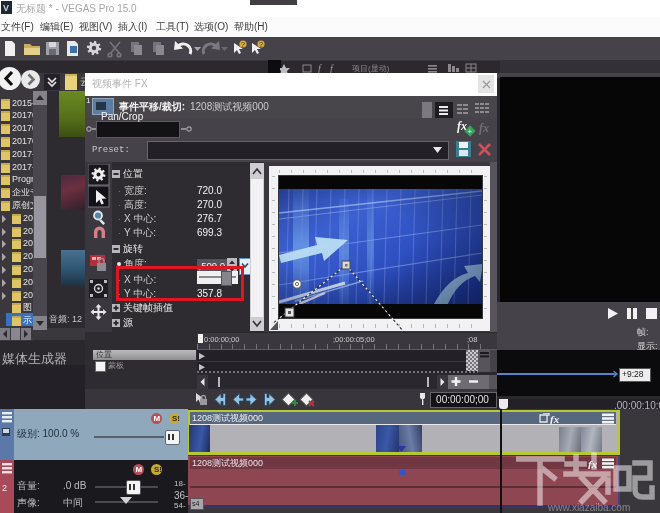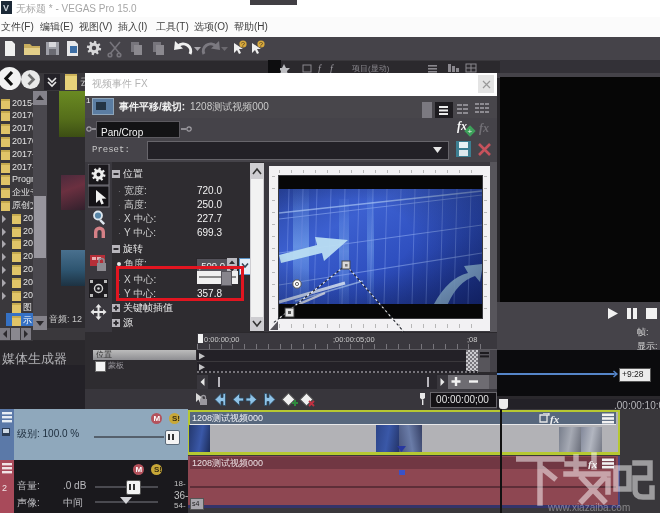--- a/index.html
+++ b/index.html
@@ -248,21 +248,21 @@
       <rect x="10" y="8" width="4" height="2"></rect>
     </g>
   </svg>
 
 <div class="ab" style="left:85px;top:118px;width:412px;height:22px;background:#454349"></div>
 <svg class="ab" style="left:86px;top:125px" width="10" height="8">
     <circle cx="3" cy="4" r="2.2" fill="none" stroke="#a2a0a6" stroke-width="1.2"></circle>
     <rect x="6" y="3.2" width="4" height="1.6" fill="#a2a0a6"></rect>
   </svg>
 <div class="ab" style="left:96px;top:121px;width:82px;height:15px;background:#131315;border:1px solid #5c5a60"></div>
-<div class="tx" style="left:101px;top:128px;font-size:10px;color:#f4f4f4">Pan/Crop</div>
+<div class="tx" style="left:101px;top:112px;font-size:10px;color:#f4f4f4">Pan/Crop</div>
 <svg class="ab" style="left:181px;top:125px" width="14" height="8">
     <rect x="0" y="3.2" width="5" height="1.6" fill="#a2a0a6"></rect>
     <circle cx="8" cy="4" r="2.2" fill="none" stroke="#a2a0a6" stroke-width="1.2"></circle>
   </svg>
 <div class="tx" style="left:457px;top:120px;font-size:12px;font-style:italic;font-weight:bold;color:#f8f8f8;font-family:'Liberation Serif',serif">fx</div>
 <div class="ab" style="left:466px;top:127px;width:8px;height:8px;background:#3da05a;transform:rotate(45deg)"></div>
 <div class="tx" style="left:467.5px;top:127.5px;font-size:8px;color:#eaf5ec;z-index:2">+</div>
 <div class="tx" style="left:479px;top:122px;font-size:12px;font-style:italic;font-weight:bold;color:#716f75;font-family:'Liberation Serif',serif">fx</div>
 
 <div class="ab" style="left:85px;top:140px;width:412px;height:22px;background:#454349"></div>
@@ -307,24 +307,24 @@
 <svg class="ab" style="left:112px;top:170px" width="8" height="8">
     <rect width="8" height="8" fill="#b8b6bc"></rect>
     <rect x="1.5" y="3" width="5" height="2" fill="#2e2c30"></rect>
   </svg>
 <div class="tx" style="left:123px;top:169px;font-size:10px;color:#e8e8e8">位置</div>
 <div class="tx" style="left:118px;top:188px;font-size:8px;color:#808086">·</div>
 <div class="tx" style="left:124px;top:186px;font-size:10px;color:#cfcfcf">宽度:</div>
 <div class="tx" style="left:160px;top:186px;width:62px;text-align:right;font-size:10px;color:#f2f2f2">720.0</div>
 <div class="tx" style="left:118px;top:202px;font-size:8px;color:#808086">·</div>
 <div class="tx" style="left:124px;top:200px;font-size:10px;color:#cfcfcf">高度:</div>
-<div class="tx" style="left:160px;top:200px;width:62px;text-align:right;font-size:10px;color:#f2f2f2">250.0</div>
+<div class="tx" style="left:160px;top:200px;width:62px;text-align:right;font-size:10px;color:#f2f2f2">270.0</div>
 <div class="tx" style="left:118px;top:216px;font-size:8px;color:#808086">·</div>
 <div class="tx" style="left:124px;top:214px;font-size:10px;color:#cfcfcf">X 中心:</div>
-<div class="tx" style="left:160px;top:214px;width:62px;text-align:right;font-size:10px;color:#f2f2f2">227.7</div>
+<div class="tx" style="left:160px;top:214px;width:62px;text-align:right;font-size:10px;color:#f2f2f2">276.7</div>
 <div class="tx" style="left:118px;top:230px;font-size:8px;color:#808086">·</div>
 <div class="tx" style="left:124px;top:228px;font-size:10px;color:#cfcfcf">Y 中心:</div>
 <div class="tx" style="left:160px;top:228px;width:62px;text-align:right;font-size:10px;color:#f2f2f2">699.3</div>
 <svg class="ab" style="left:112px;top:245px" width="8" height="8">
     <rect width="8" height="8" fill="#b8b6bc"></rect>
     <rect x="1.5" y="3" width="5" height="2" fill="#2e2c30"></rect>
   </svg>
 <div class="tx" style="left:123px;top:244px;font-size:10px;color:#e8e8e8">旋转</div>
 <div class="ab" style="left:117px;top:262px;width:4px;height:4px;border-radius:50%;background:#e8e8e8"></div>
 <div class="tx" style="left:124px;top:259px;font-size:10px;color:#cfcfcf">角度:</div>

